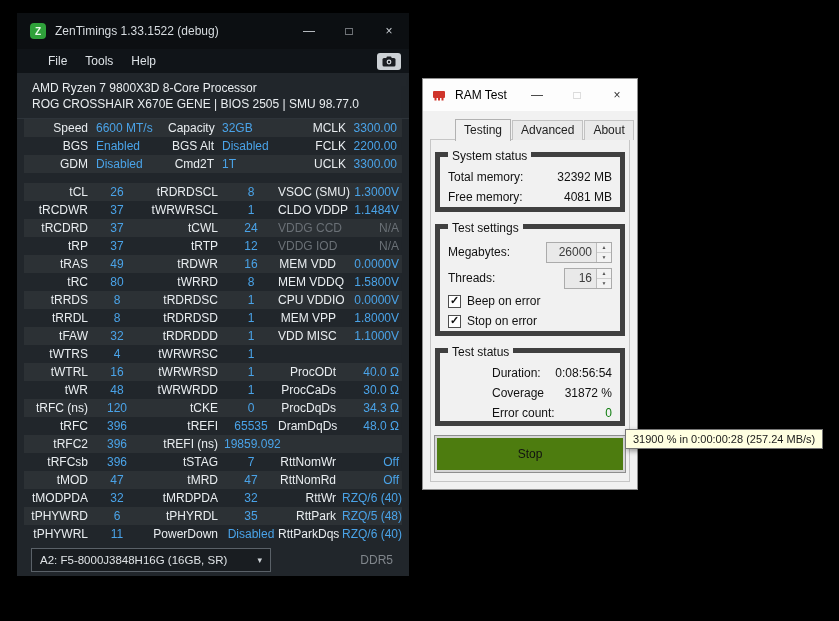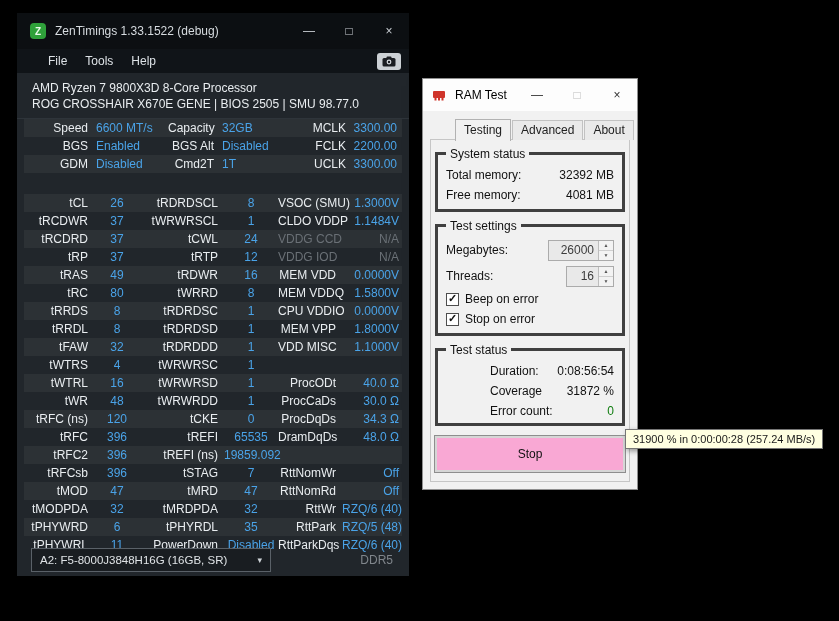--- a/index.html
+++ b/index.html
@@ -18,21 +18,21 @@
   .zt-wbtn{width:40px;height:100%;display:flex;align-items:center;justify-content:center;
       color:#c9ced3;font-size:12px;cursor:default;}
   .zt-menubar{height:24px;background:#101418;display:flex;align-items:center;padding:0 8px 0 22px;}
   .zt-menu{padding:0 9px;color:#dde2e6;font-size:12px;}
   .zt-shot{margin-left:auto;width:24px;height:17px;background:#ccd1d5;border-radius:3px;
       display:flex;align-items:center;justify-content:center;}
   .zt-header{padding:7px 7px 6px 15px;border-bottom:1px solid #2e343a;}
   .zt-header div{line-height:16px;font-size:12px;color:#e9edf0;}
   .zt-content{padding:0 7px;}
   .zt-grid{}
-  .zt-main{margin-top:21px;}
+  .zt-main{margin-top:10px;}
   .zt-row{display:grid;height:18px;line-height:18px;font-size:12px;}
   .zt-row:nth-child(odd){background:rgba(255,255,255,.05);}
   .zt-top .zt-row{grid-template-columns:70px 74px 52px 92px 40px 48px;}
   .zt-main .zt-row{grid-template-columns:70px 46px 84px 54px 64px 60px;}
   .lab{text-align:right;padding-right:6px;color:#e9edf0;white-space:nowrap;}
   .val{color:#4aa3e8;white-space:nowrap;}
   .zt-top .c1v,.zt-top .c2v{text-align:left;padding-left:2px;}
   .zt-top .c3v{text-align:right;padding-right:3px;}
   .zt-main .c1v,.zt-main .c2v{text-align:center;}
   .zt-main .c3v{text-align:right;padding-right:3px;}
@@ -54,40 +54,40 @@
   .rt-controls{margin-left:auto;display:flex;height:100%;}
   .rt-wbtn{width:40px;height:100%;display:flex;align-items:center;justify-content:center;
       font-size:12px;color:#333;}
   .rt-wbtn.disabled{color:#bdbdbd;}
   .rt-tabs{position:absolute;left:8px;top:39px;display:flex;align-items:flex-end;z-index:2;}
   .rt-tab{height:19px;line-height:19px;padding:0 8px;background:#eaeaea;border:1px solid #c2c2c2;
       border-bottom:none;margin-right:1px;font-size:12px;color:#222;}
   .rt-tab.active{height:21px;line-height:21px;background:#f1f1f1;position:relative;top:1px;border-color:#b2b2b2;margin-left:24px;}
   .rt-page{position:absolute;left:7px;top:60px;width:200px;height:343px;border:1px solid #c6c6c6;
       background:#f1f1f1;box-sizing:border-box;}
-  .grp{position:absolute;left:4px;width:190px;border:3px solid #404040;box-sizing:border-box;padding-top:10px;}
+  .grp{position:absolute;left:4px;width:190px;border:5px solid #404040;box-sizing:border-box;padding-top:10px;}
   .grp-legend{position:absolute;top:-8px;left:8px;background:#f1f1f1;padding:0 4px;font-size:12px;color:#111;}
   .grp-sys{top:12px;height:60px;}
   .grp-set{top:84px;height:112px;}
   .grp-stat{top:208px;height:78px;padding-left:44px;}
   .grow{display:flex;justify-content:space-between;align-items:center;padding:0 8px;height:20px;}
   .grow.spin{height:26px;}
   .spinbox{display:flex;align-items:stretch;height:21px;border:1px solid #ababab;background:#e9e9e9;box-sizing:border-box;}
   .spinbox.mb{width:66px;}
   .spinbox.th{width:48px;}
   .spin-val{flex:1;text-align:right;padding:0 4px;line-height:19px;color:#3c3c3c;font-size:12px;}
   .spin-arrows{width:14px;display:flex;flex-direction:column;border-left:1px solid #bdbdbd;background:#f3f3f3;}
   .sa{flex:1;font-size:5px;line-height:9px;text-align:center;color:#555;}
   .sa + .sa{border-top:1px solid #cfcfcf;}
   .cbrow{display:flex;align-items:center;padding:0 8px;height:20px;gap:6px;}
   .cb{width:13px;height:13px;background:#fff;border:1px solid #4d4d4d;display:flex;align-items:center;
       justify-content:center;box-sizing:border-box;}
   .cb .mark{font-size:11px;line-height:11px;color:#111;font-weight:bold;margin-top:-1px;}
   .val-green{color:#0f7d0f;}
-  .stop-btn{position:absolute;left:3px;top:295px;width:192px;height:38px;background:#f9a8d4;
+  .stop-btn{position:absolute;left:3px;top:295px;width:192px;height:38px;background:#4d7c0f;
       border:1px solid #8e8e8e;box-shadow:inset 0 0 0 2px #d6d6d6;display:flex;align-items:center;
       justify-content:center;font-size:12px;color:#111;box-sizing:border-box;}
 
   
   .tooltip{position:absolute;left:619px;top:429px;background:#ffffe1;border:1px solid #767676;
       padding:2px 7px;font-size:11px;line-height:14px;color:#1a1a1a;white-space:nowrap;z-index:50;
       box-shadow:2px 2px 5px rgba(0,0,0,.4);margin-left:6px;}
 </style>
 </head>
 <body>

